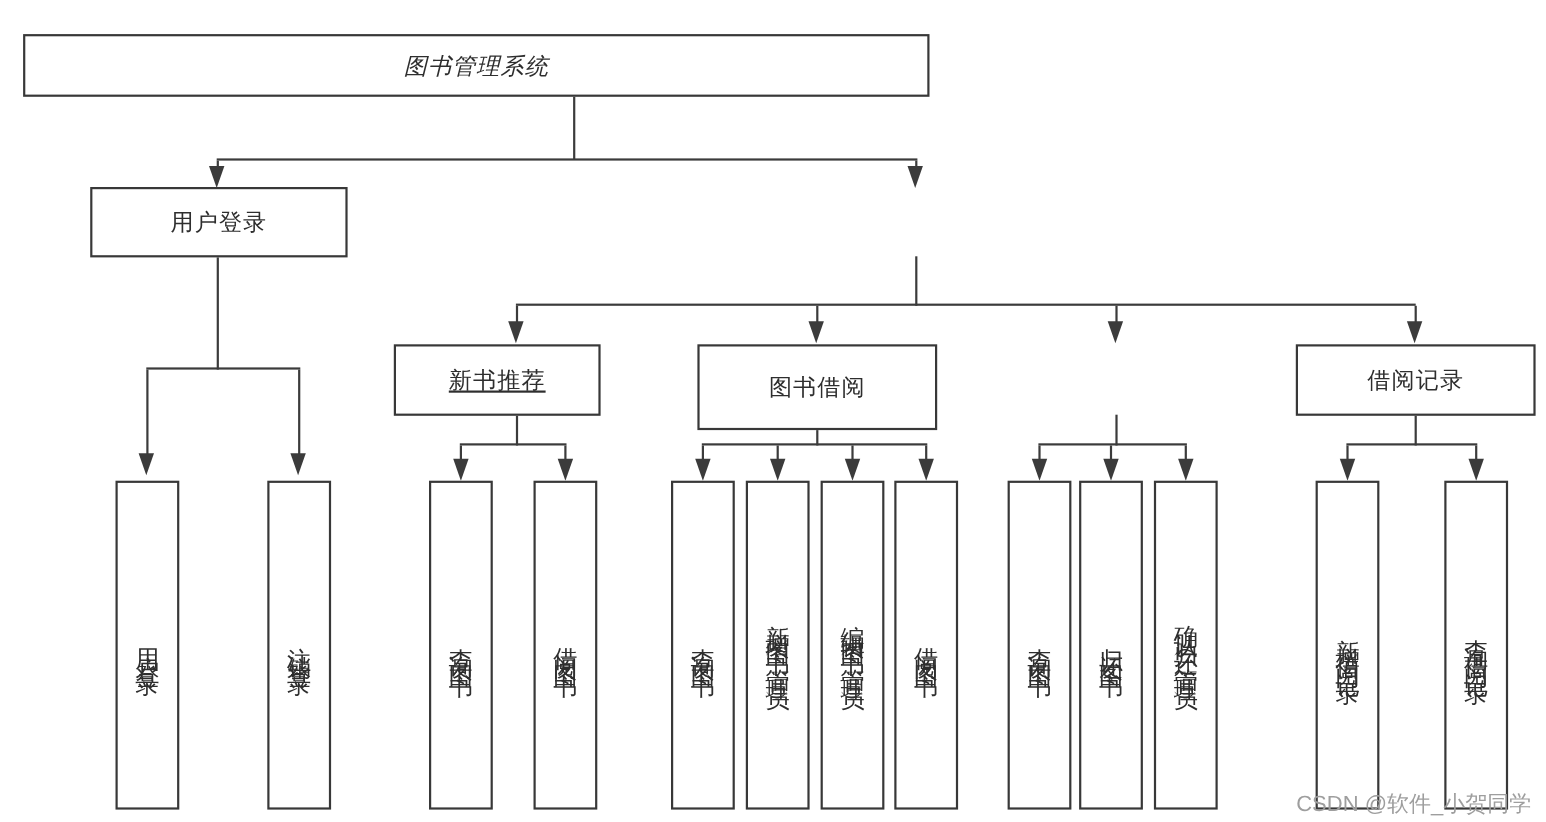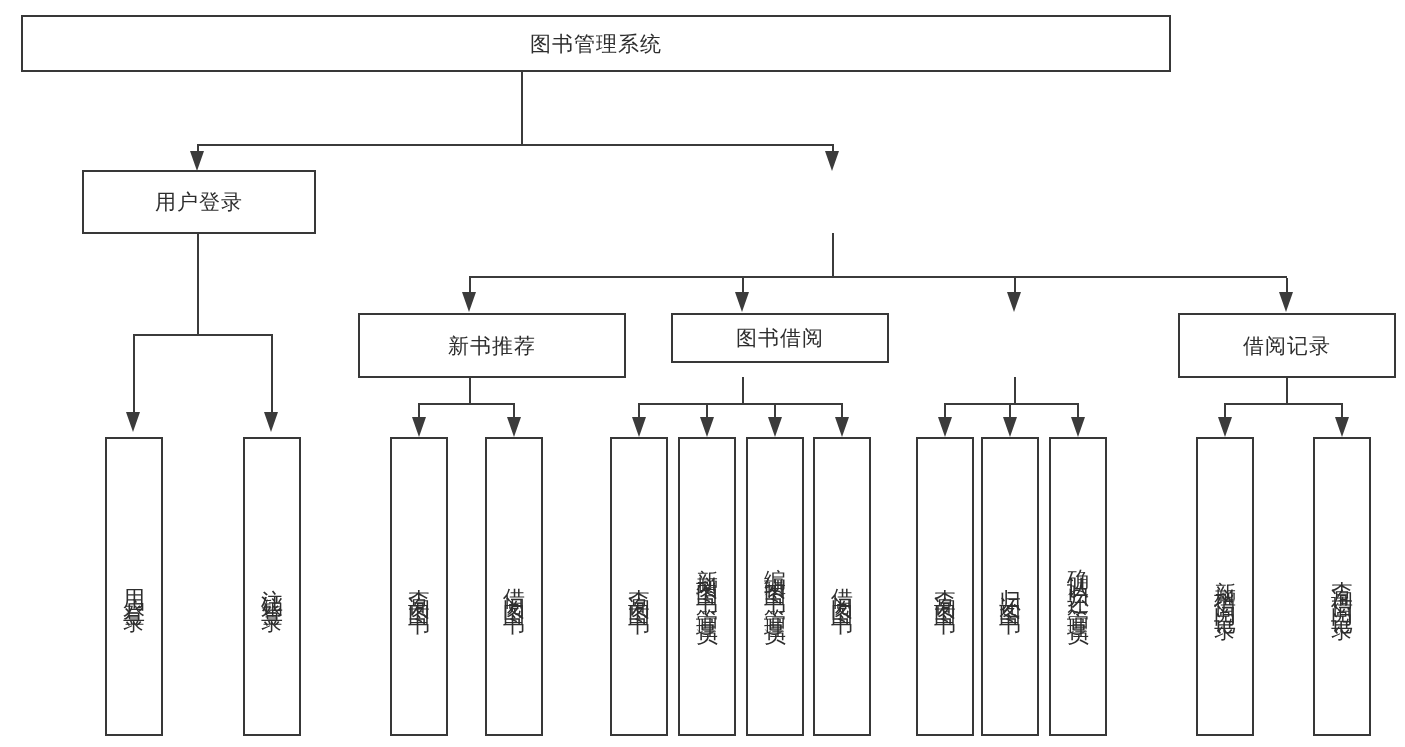--- a/index.html
+++ b/index.html
@@ -33,25 +33,25 @@
   }
   
   .line{position:absolute;background:#3b3b3b;z-index:1;}
   .ahead{
     position:absolute;width:0;height:0;z-index:1;
     border-left:7px solid transparent;
     border-right:7px solid transparent;
     border-top:20px solid #3b3b3b;
   }
   
-  .b-root{left:21px;top:15px;width:1150px;height:57px;}
+  .b-root{left:21px;top:31px;width:824px;height:57px;font-style:italic;}
   .b-user-login{left:82px;top:170px;width:234px;height:64px;}
   .b-book-mgmt{left:713px;top:170px;width:240px;height:64px;}
-  .b-new-book{left:358px;top:313px;width:268px;height:65px;}
-  .b-book-borrow{left:671px;top:313px;width:218px;height:50px;}
+  .b-new-book{left:358px;top:313px;width:188px;height:65px;text-decoration:underline;}
+  .b-book-borrow{left:634px;top:313px;width:218px;height:78px;}
   .b-current-borrow{left:906px;top:313px;width:218px;height:65px;}
   .b-borrow-record{left:1178px;top:313px;width:218px;height:65px;}
   .leaf{top:437px;width:58px;height:299px;}
   .b-l1{left:105px;}  .b-l2{left:243px;}
   .b-l3{left:390px;}  .b-l4{left:485px;}
   .b-l5{left:610px;}  .b-l6{left:678px;}
   .b-l7{left:746px;}  .b-l8{left:813px;}
   .b-l9{left:916px;}  .b-l10{left:981px;} .b-l11{left:1049px;}
   .b-l12{left:1196px;}.b-l13{left:1313px;}
   
@@ -185,13 +185,14 @@
   <div class="ahead hleaf h-l9"></div>
   <div class="line sleaf s-l10"></div>
   <div class="ahead hleaf h-l10"></div>
   <div class="line sleaf s-l11"></div>
   <div class="ahead hleaf h-l11"></div>
   <div class="line sleaf s-l12"></div>
   <div class="ahead hleaf h-l12"></div>
   <div class="line sleaf s-l13"></div>
   <div class="ahead hleaf h-l13"></div>
 
+  <div class="watermark">CSDN @软件_小贺同学</div>
 </div>
 
 </body></html>

